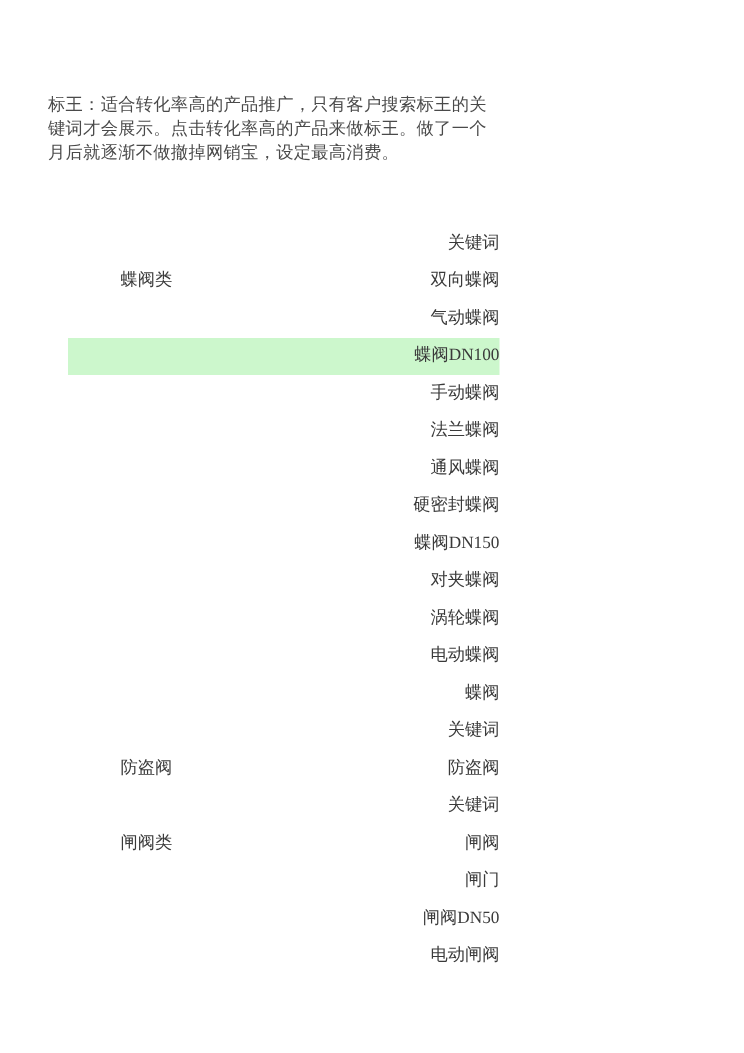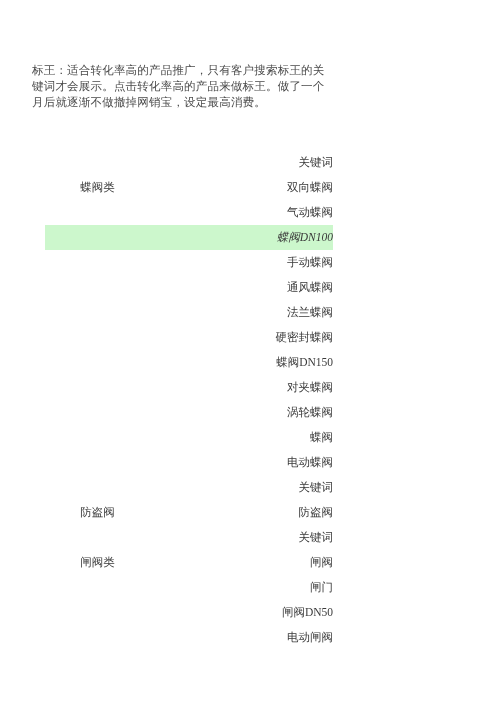--- a/index.html
+++ b/index.html
@@ -66,21 +66,20 @@
     width: 183px;
     text-align: right;
   }
   td.pad-cell {
     width: 163px;
   }
 
   tr.highlight td.group-cell,
   tr.highlight td.kw-cell {
     background: #ccf7cc;
-    font-style: italic;
   }
 </style>
 </head>
 <body>
 
 <div id="intro-note">标王：适合转化率高的产品推广，只有客户搜索标王的关键词才会展示。点击转化率高的产品来做标王。做了一个月后就逐渐不做撤掉网销宝，设定最高消费。</div>
 
 <table id="keyword-table">
   <tbody>
       <tr>
@@ -109,32 +108,32 @@
       </tr>
       <tr>
         <td class="cat-cell"></td>
         <td class="group-cell"></td>
         <td class="kw-cell">手动蝶阀</td>
         <td class="pad-cell"></td>
       </tr>
       <tr>
         <td class="cat-cell"></td>
         <td class="group-cell"></td>
+        <td class="kw-cell">法兰蝶阀</td>
+        <td class="pad-cell"></td>
+      </tr>
+      <tr>
+        <td class="cat-cell"></td>
+        <td class="group-cell"></td>
         <td class="kw-cell">通风蝶阀</td>
         <td class="pad-cell"></td>
       </tr>
       <tr>
         <td class="cat-cell"></td>
         <td class="group-cell"></td>
-        <td class="kw-cell">法兰蝶阀</td>
-        <td class="pad-cell"></td>
-      </tr>
-      <tr>
-        <td class="cat-cell"></td>
-        <td class="group-cell"></td>
         <td class="kw-cell">硬密封蝶阀</td>
         <td class="pad-cell"></td>
       </tr>
       <tr>
         <td class="cat-cell"></td>
         <td class="group-cell"></td>
         <td class="kw-cell">蝶阀DN150</td>
         <td class="pad-cell"></td>
       </tr>
       <tr>
@@ -145,27 +144,27 @@
       </tr>
       <tr>
         <td class="cat-cell"></td>
         <td class="group-cell"></td>
         <td class="kw-cell">涡轮蝶阀</td>
         <td class="pad-cell"></td>
       </tr>
       <tr>
         <td class="cat-cell"></td>
         <td class="group-cell"></td>
+        <td class="kw-cell">电动蝶阀</td>
+        <td class="pad-cell"></td>
+      </tr>
+      <tr>
+        <td class="cat-cell"></td>
+        <td class="group-cell"></td>
         <td class="kw-cell">蝶阀</td>
-        <td class="pad-cell"></td>
-      </tr>
-      <tr>
-        <td class="cat-cell"></td>
-        <td class="group-cell"></td>
-        <td class="kw-cell">电动蝶阀</td>
         <td class="pad-cell"></td>
       </tr>
       <tr>
         <td class="cat-cell"></td>
         <td class="group-cell"></td>
         <td class="kw-cell">关键词</td>
         <td class="pad-cell"></td>
       </tr>
       <tr>
         <td class="cat-cell"></td>

